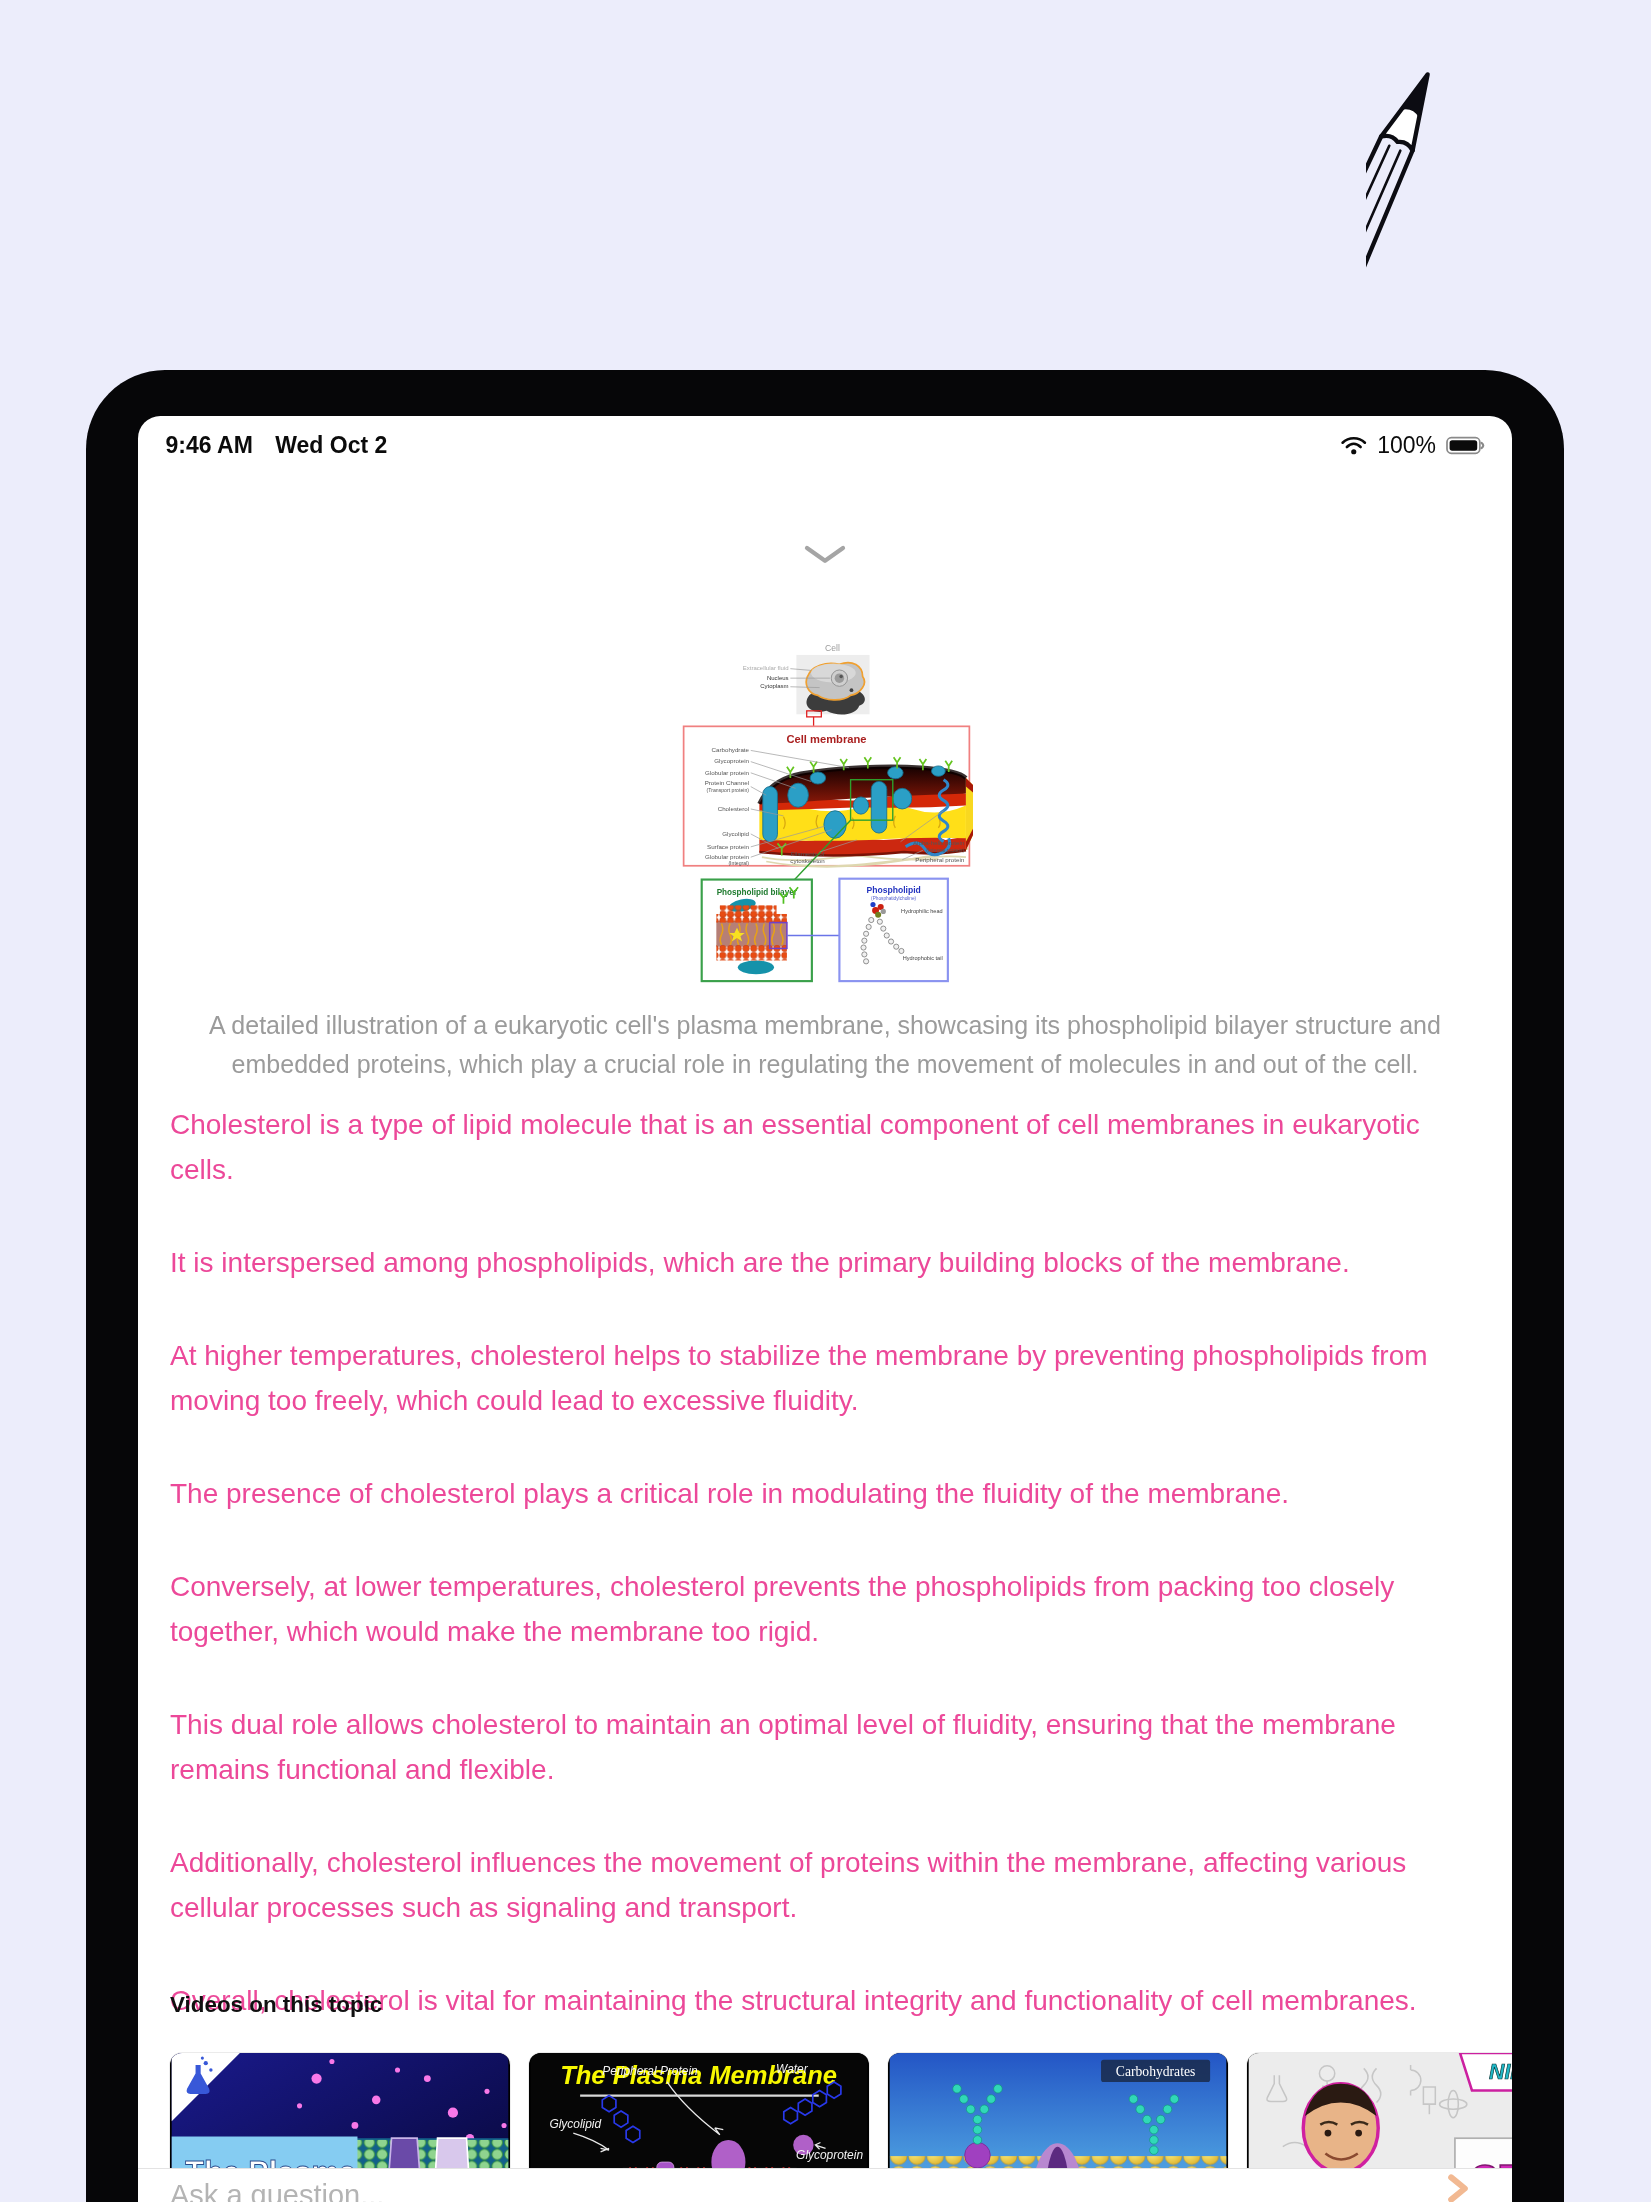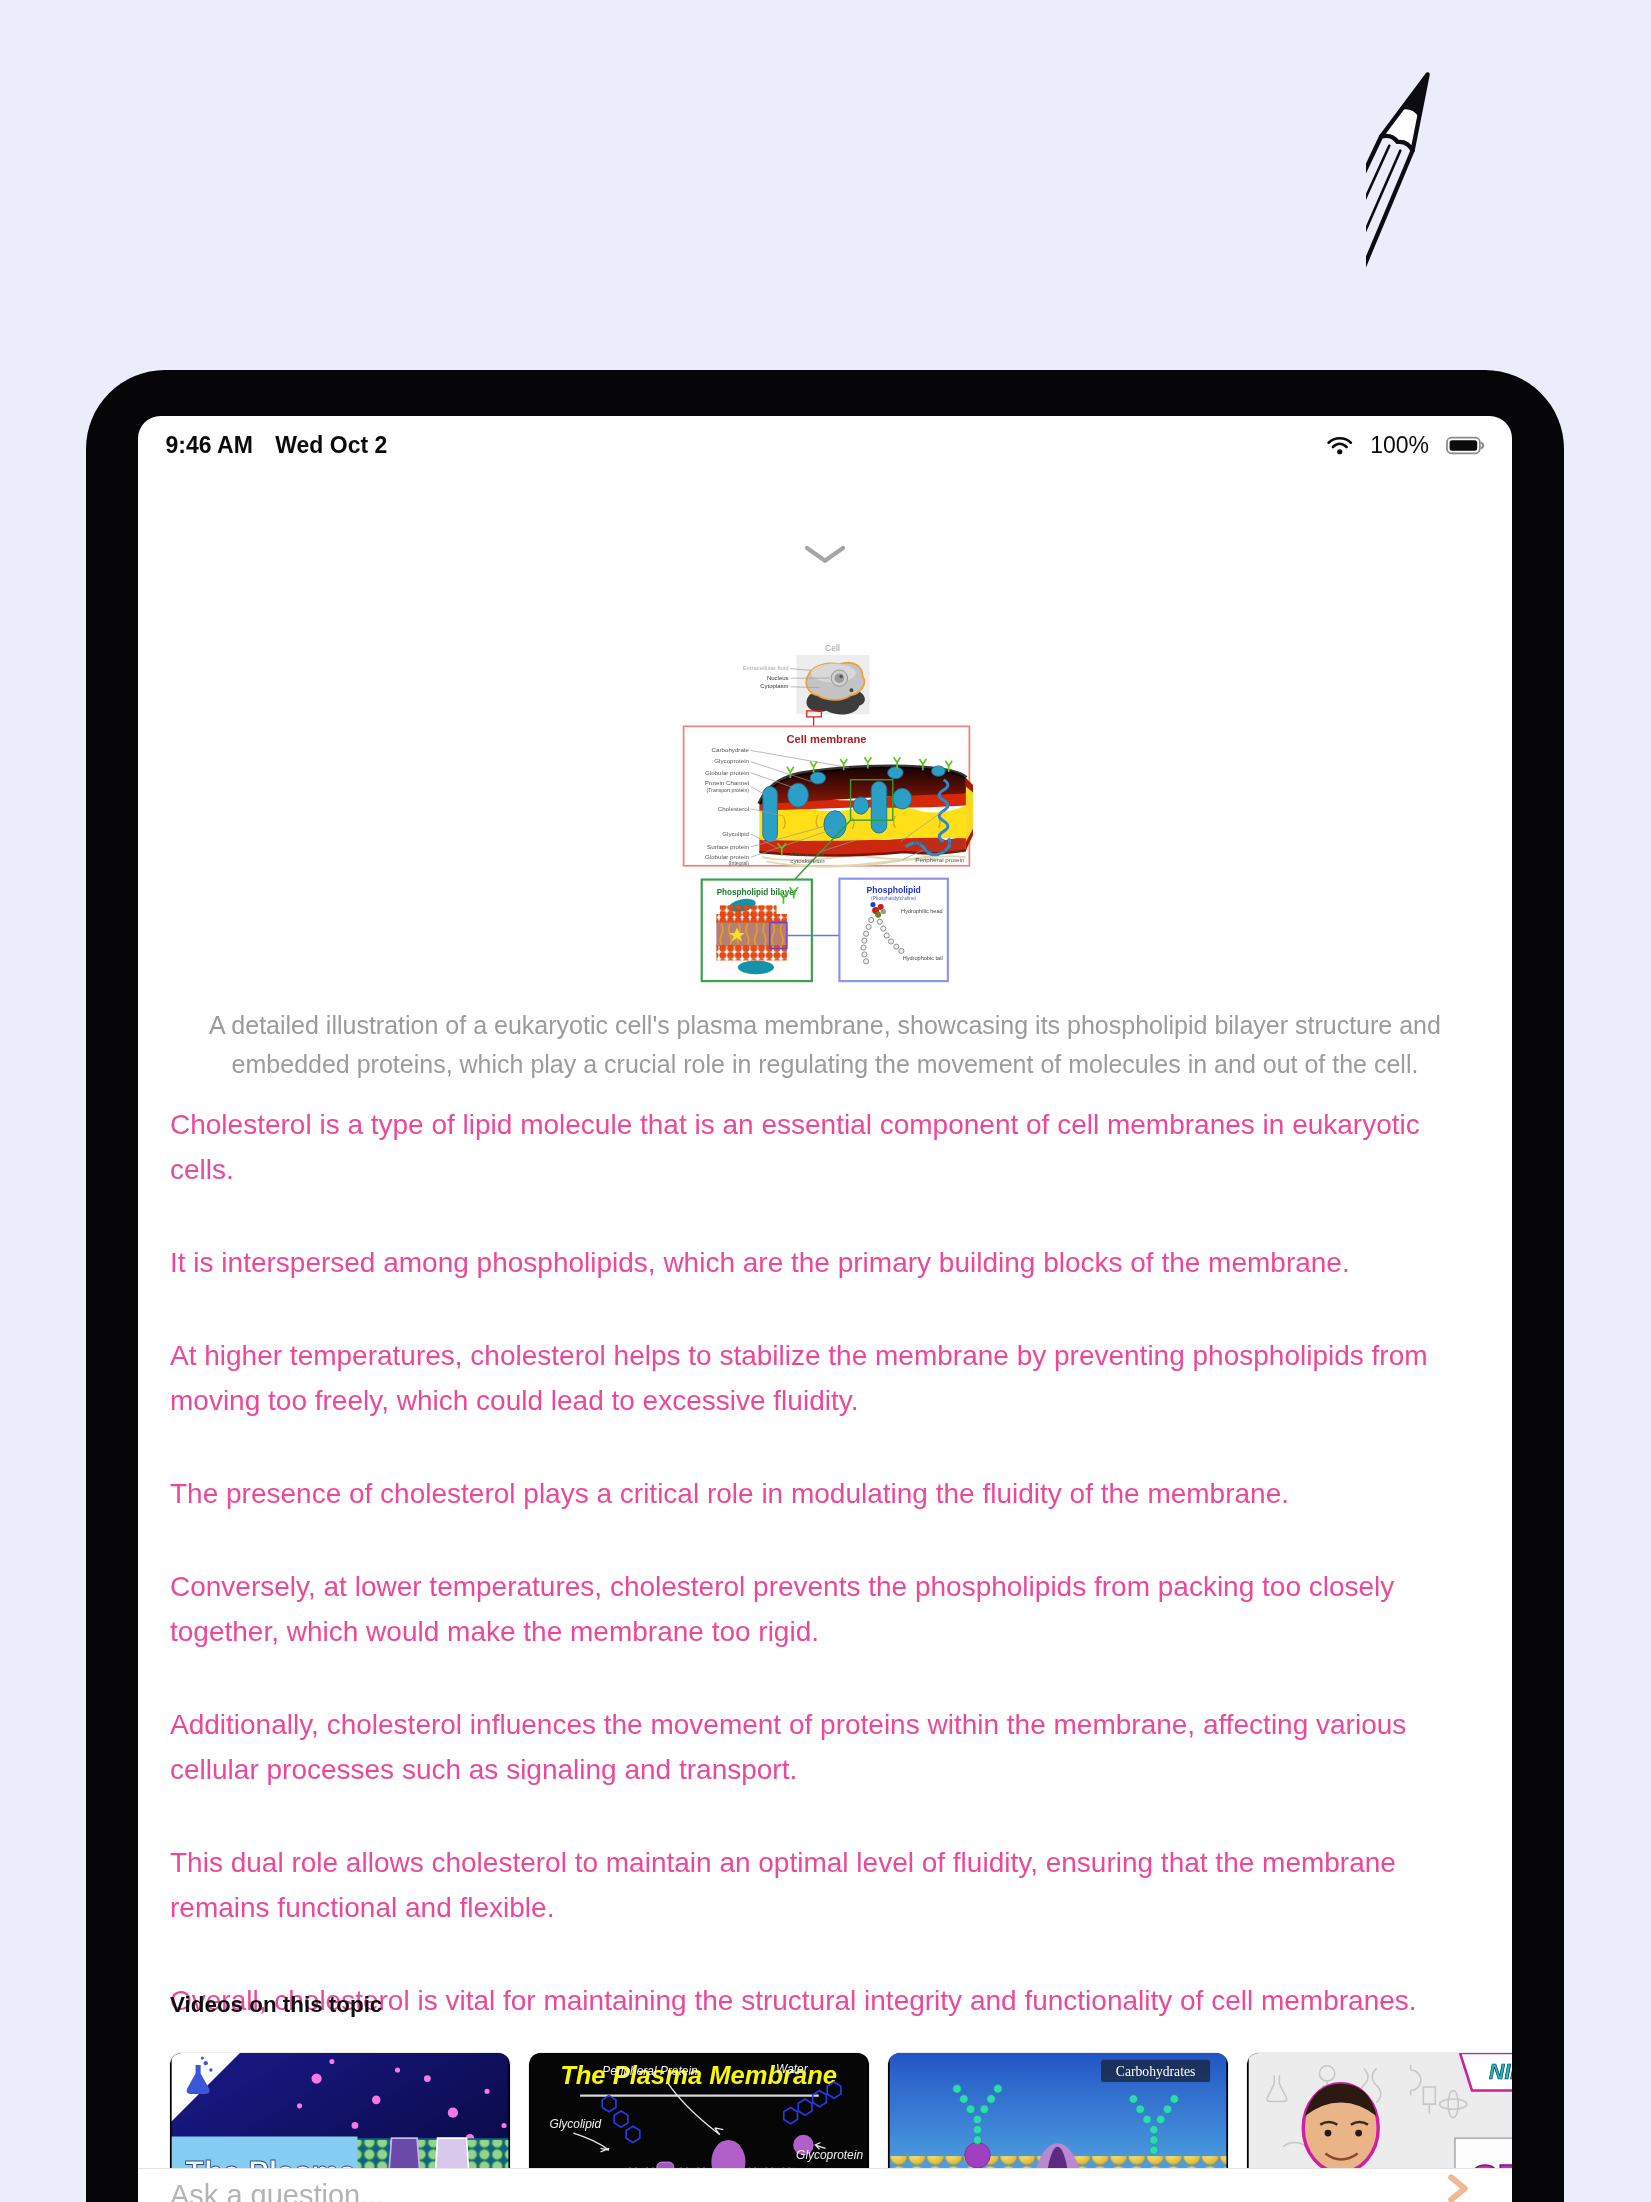--- a/index.html
+++ b/index.html
@@ -10,21 +10,21 @@
         font-weight:700;color:#23232D;letter-spacing:-0.4px;}
   .pencil{position:absolute;left:1366px;top:62px;width:241px;height:370px;z-index:1;}
   
   .ipad{position:absolute;left:86px;top:370px;width:1478px;height:1833px;background:#060608;
         border-radius:79px 79px 0 0;z-index:2;}
   .screen{position:absolute;left:52px;top:46px;width:1374px;height:1788px;background:#ffffff;
         border-radius:22.4px 22.4px 0 0;overflow:hidden;}
   .statusbar{position:absolute;left:0;top:0;width:100%;height:52px;}
   .status-left{position:absolute;left:27.5px;top:15.5px;font-size:23px;font-weight:600;color:#0b0b0b;}
   .status-left .date{margin-left:22.4px;font-weight:600;}
-  .status-right{position:absolute;right:26px;top:15.5px;display:flex;align-items:center;gap:17px;
+  .status-right{position:absolute;right:26px;top:15.5px;display:flex;align-items:center;gap:10px;
         font-size:23px;font-weight:500;color:#0b0b0b;}
   .collapse-chevron{position:absolute;left:50%;transform:translateX(-50%);top:126px;}
   .article-title{position:absolute;left:32px;top:165px;width:1316px;font-size:43px;font-weight:700;
         color:#A8A8A8;letter-spacing:-0.4px;}
   .diagram{position:absolute;left:542px;top:226px;width:293px;height:346px;}
   .caption{position:absolute;left:32px;top:590px;width:1310px;text-align:center;font-size:25px;
         line-height:39px;color:#9B9B9B;}
   .body-copy{position:absolute;left:32px;top:686px;width:1315px;font-size:28px;line-height:45px;
         color:#ec4899;}
   .body-copy p{margin:0 0 48px 0;}
@@ -263,22 +263,22 @@
       </svg>
 
       <div class="caption">A detailed illustration of a eukaryotic cell's plasma membrane, showcasing its phospholipid bilayer structure and embedded proteins, which play a crucial role in regulating the movement of molecules in and out of the cell.</div>
 
       <div class="body-copy">
         <p>Cholesterol is a type of lipid molecule that is an essential component of cell membranes in eukaryotic cells.</p>
         <p>It is interspersed among phospholipids, which are the primary building blocks of the membrane.</p>
         <p>At higher temperatures, cholesterol helps to stabilize the membrane by preventing phospholipids from moving too freely, which could lead to excessive fluidity.</p>
         <p>The presence of cholesterol plays a critical role in modulating the fluidity of the membrane.</p>
         <p>Conversely, at lower temperatures, cholesterol prevents the phospholipids from packing too closely together, which would make the membrane too rigid.</p>
+        <p>This dual role allows cholesterol to maintain an optimal level of fluidity, ensuring that the membrane remains functional and flexible.</p>
         <p>Additionally, cholesterol influences the movement of proteins within the membrane, affecting various cellular processes such as signaling and transport.</p>
-        <p>This dual role allows cholesterol to maintain an optimal level of fluidity, ensuring that the membrane remains functional and flexible.</p>
         <p>Overall, cholesterol is vital for maintaining the structural integrity and functionality of cell membranes.</p>
       </div>
 
       <div class="videos-title">Videos on this topic</div>
       <div class="video-row">
 
         <div class="video-card">
           <svg viewBox="0 0 395 230" width="340" height="196" class="svg-label">
             <defs>
               <linearGradient id="t1bg" x1="0" y1="0" x2="1" y2="1">

